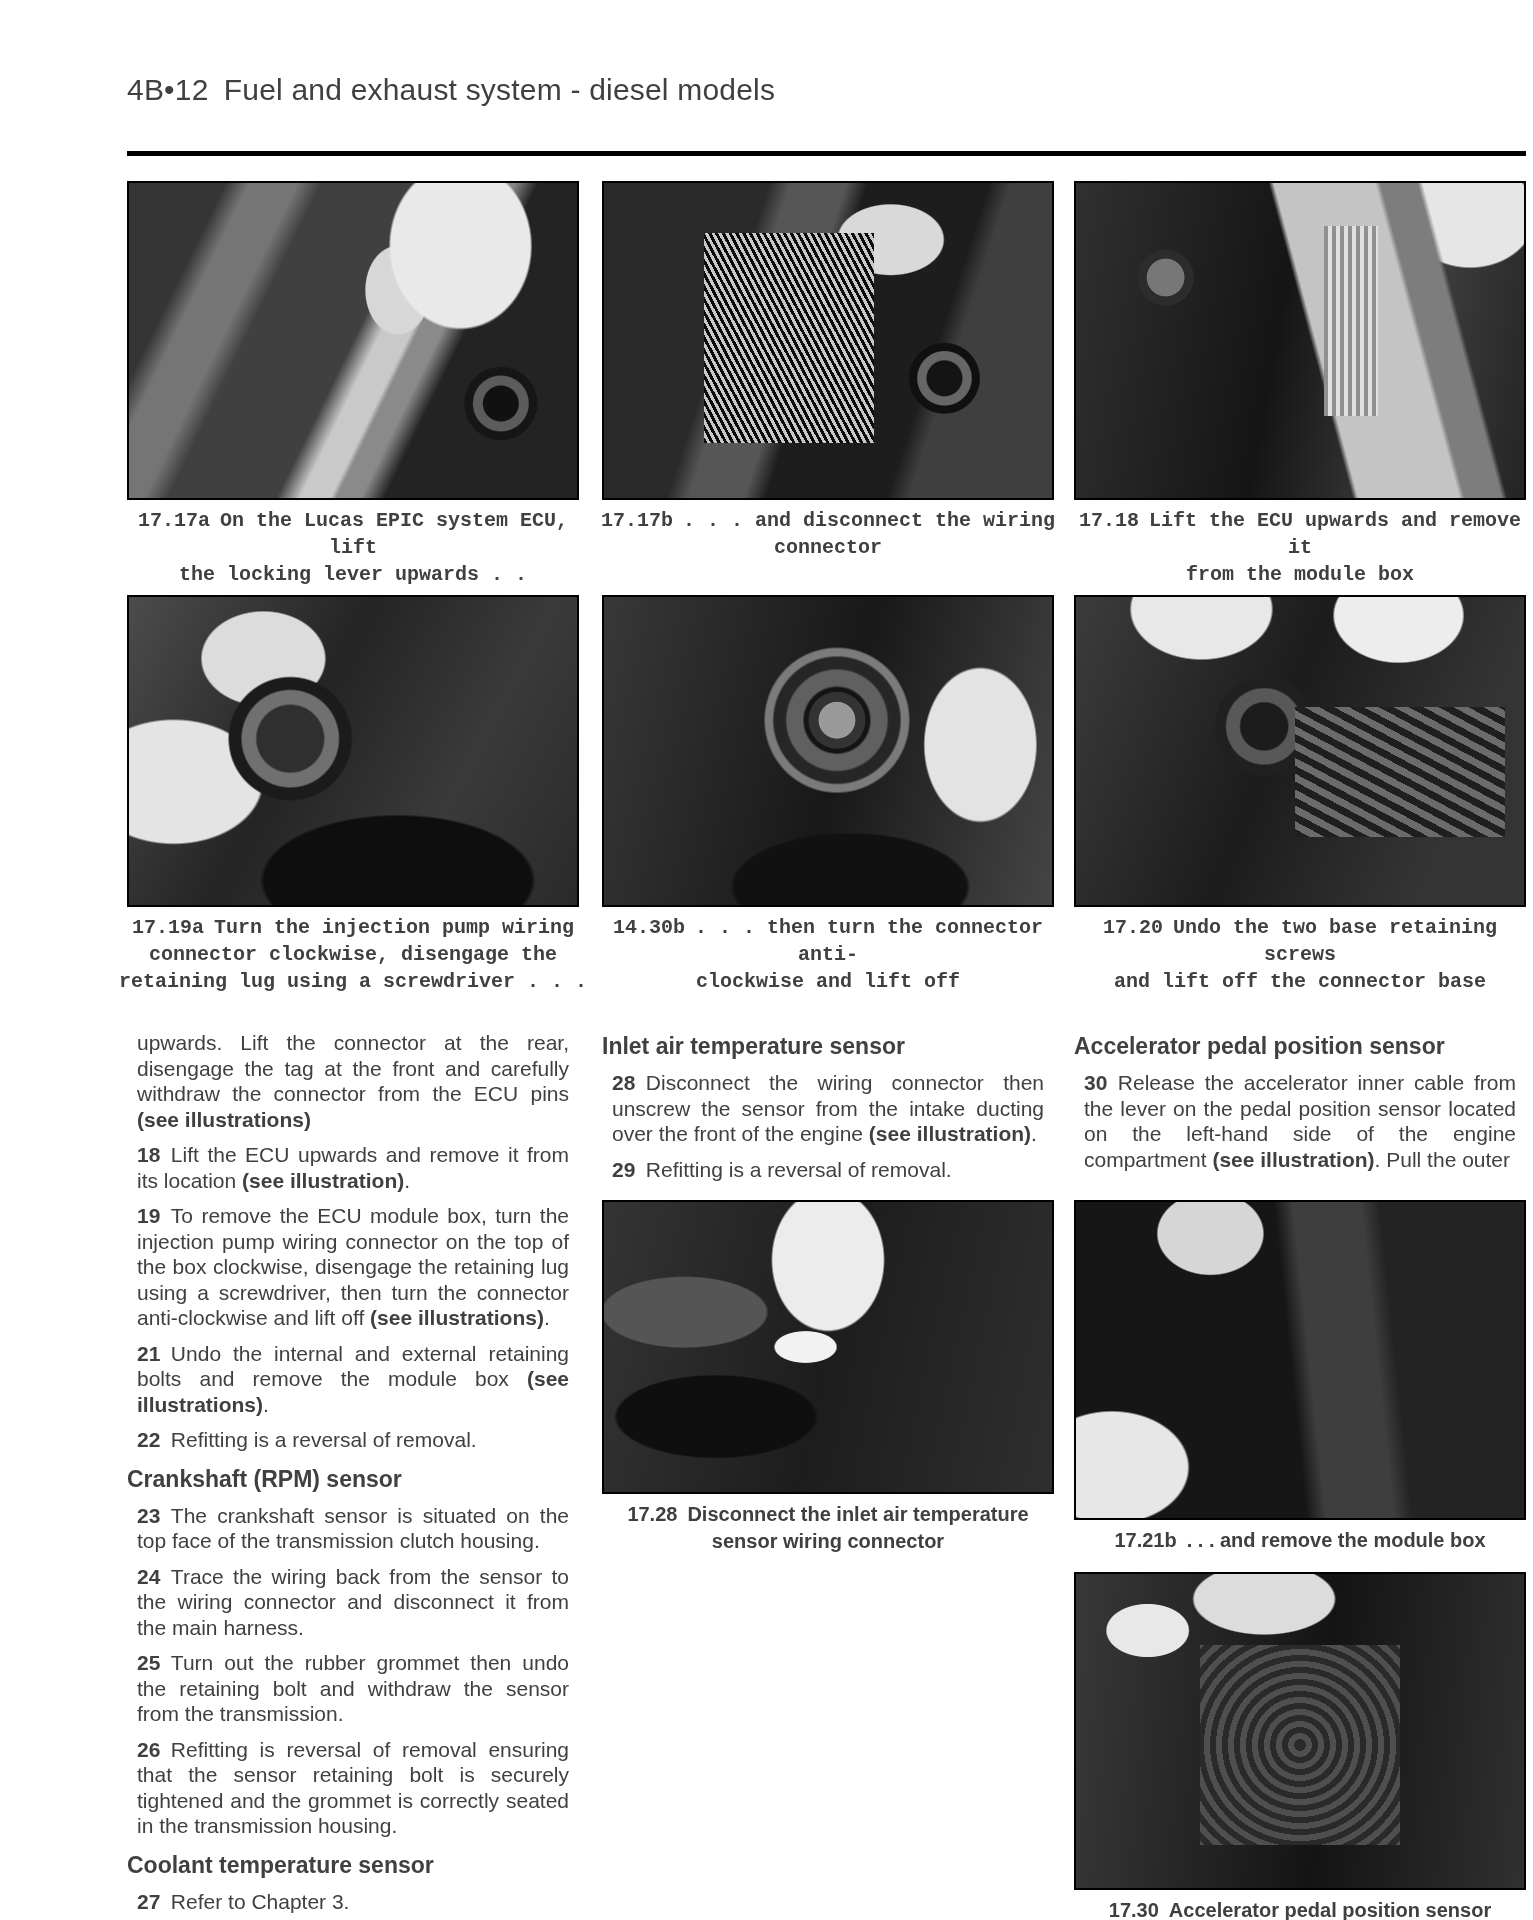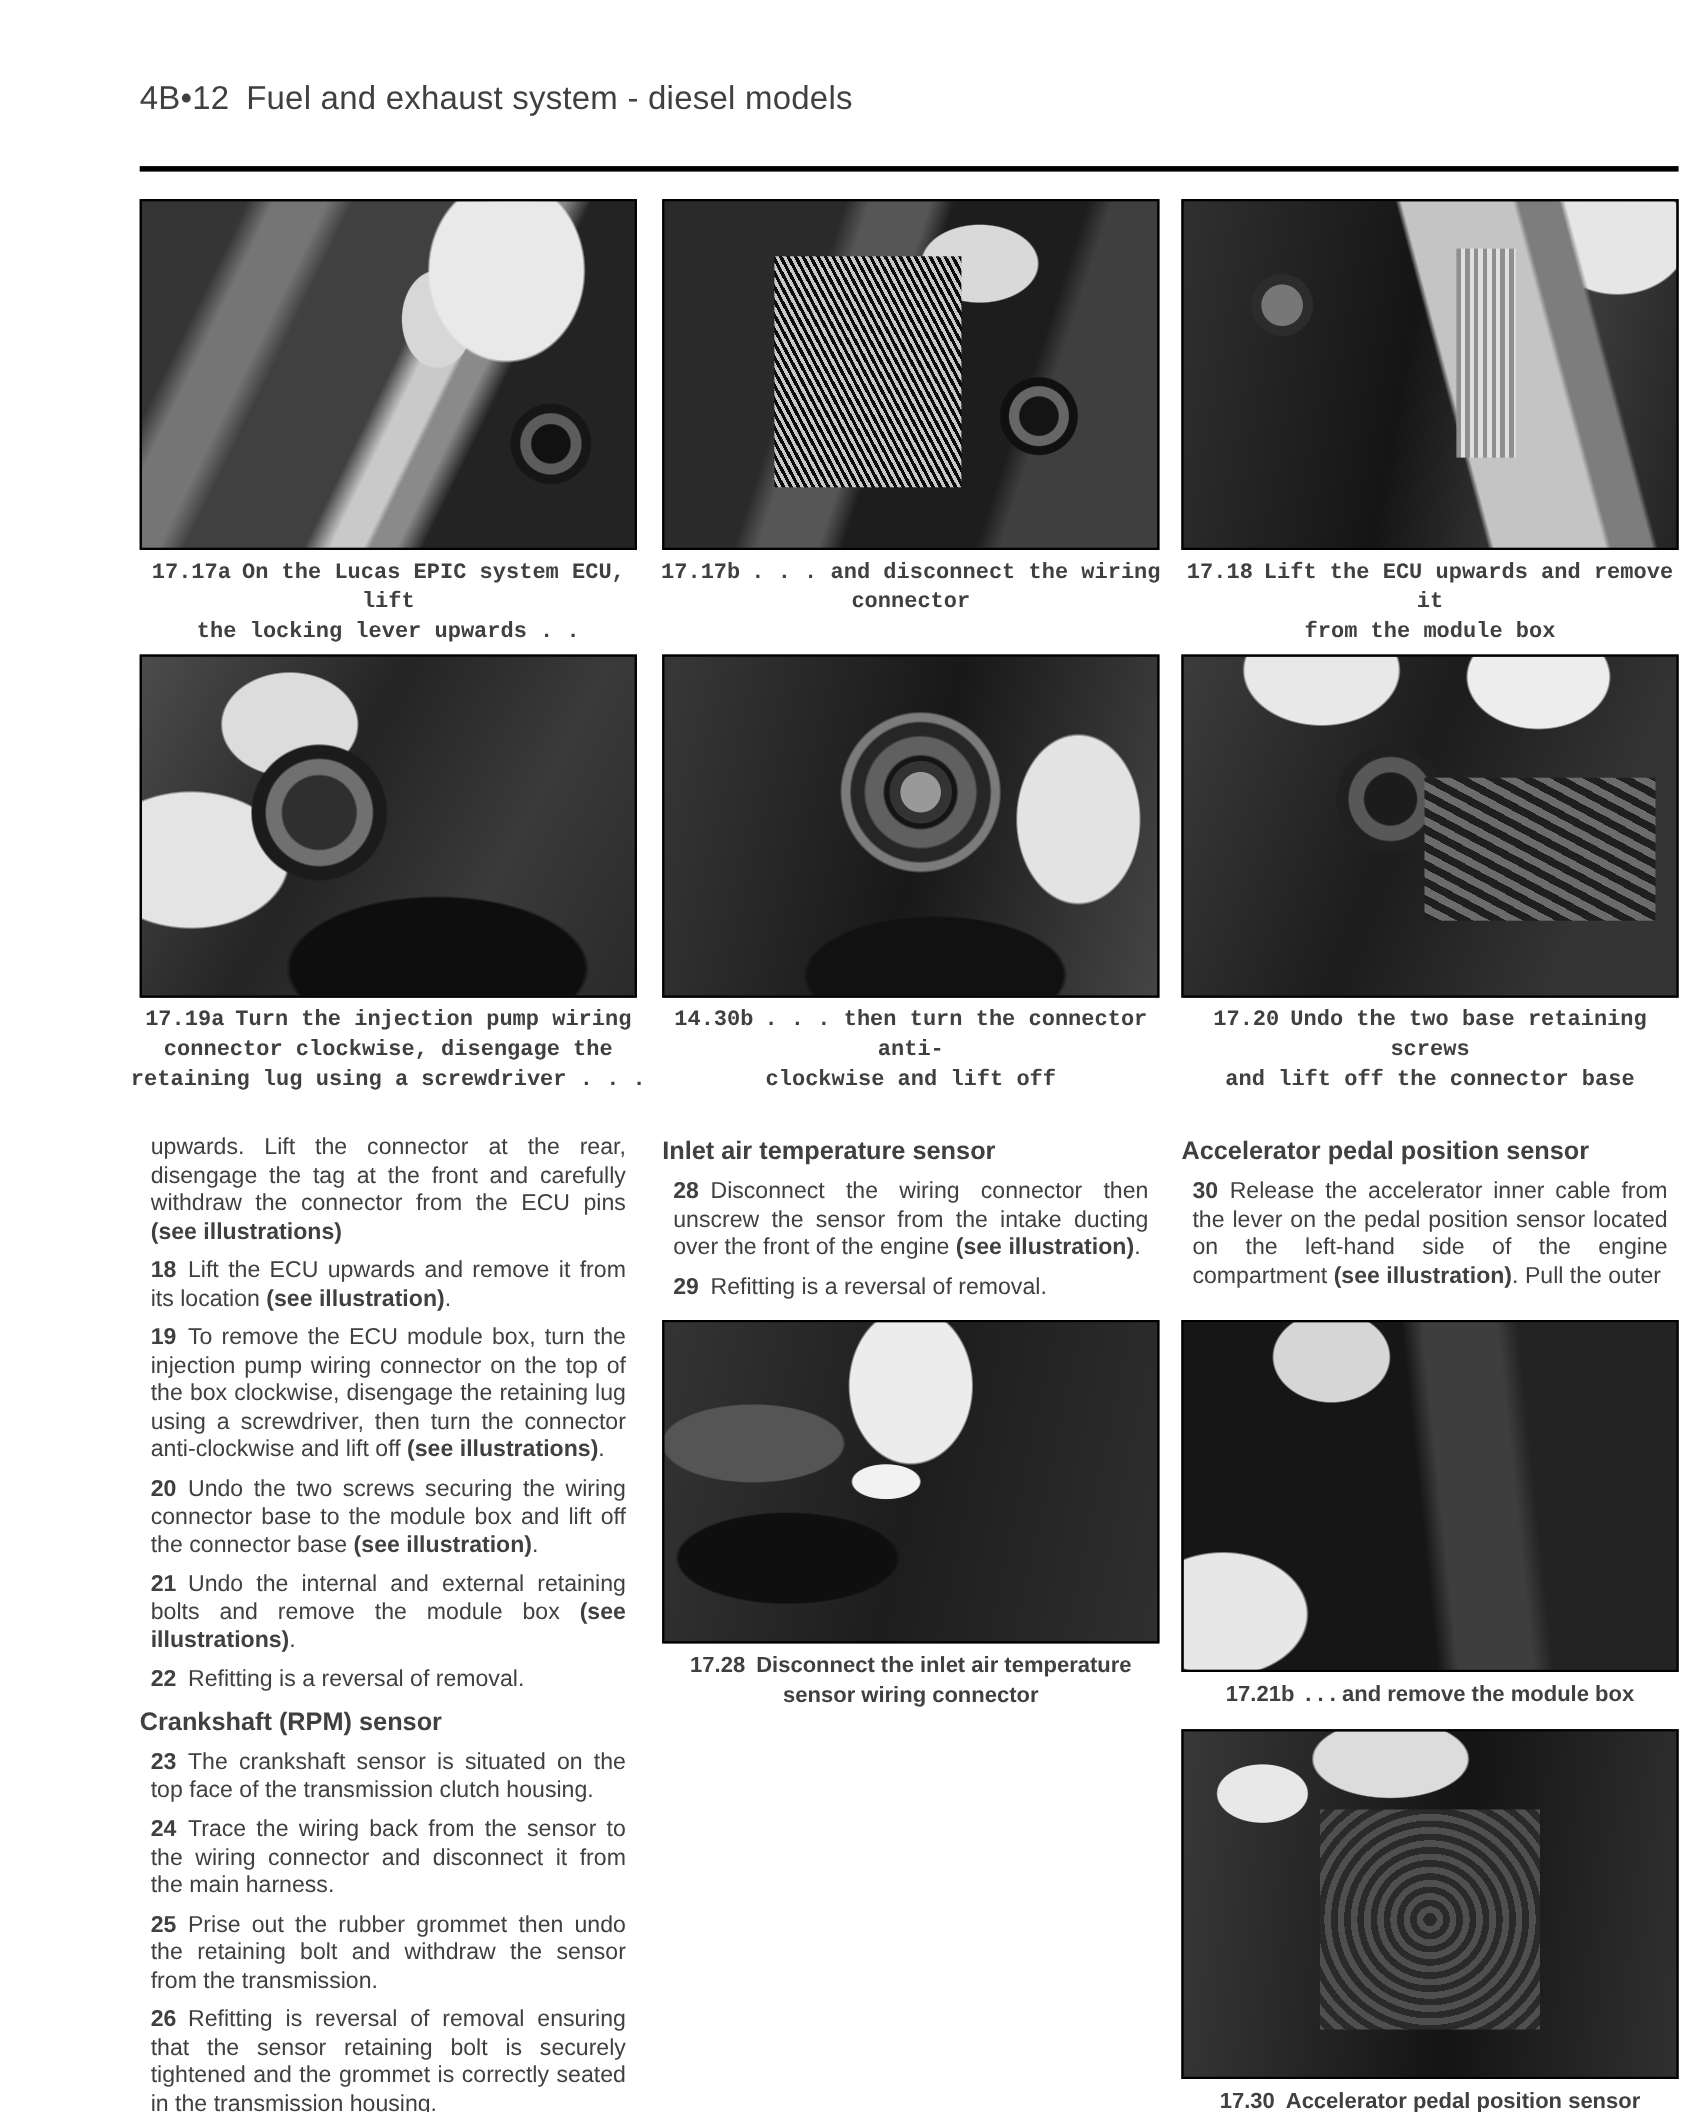--- a/index.html
+++ b/index.html
@@ -136,27 +136,26 @@
   <figure class="fig fg-f">
     <div class="photo ph-f h312"></div>
     <figcaption class="cap">17.20 Undo the two base retaining screws
 and lift off the connector base</figcaption>
   </figure>
 
   <div class="col cl-1">
     <p class="para"><span>upwards. Lift the connector at the rear, disengage the tag at the front and carefully withdraw the connector from the ECU pins </span><span class="b">(see illustrations)</span></p>
     <p class="para"><span class="b">18</span><span> Lift the ECU upwards and remove it from its location </span><span class="b">(see illustration)</span><span>.</span></p>
     <p class="para"><span class="b">19</span><span> To remove the ECU module box, turn the injection pump wiring connector on the top of the box clockwise, disengage the retaining lug using a screwdriver, then turn the connector anti-clockwise and lift off </span><span class="b">(see illustrations)</span><span>.</span></p>
-    <p class="para"><span class="b">20</span><span> Undo the two screws securing the wiring connector base to the module box and lift off the connector base </span><span class="b">(see illustration)</span><span>.</span></p>
     <p class="para"><span class="b">21</span><span> Undo the internal and external retaining bolts and remove the module box </span><span class="b">(see illustrations)</span><span>.</span></p>
     <p class="para"><span class="b">22</span><span> Refitting is a reversal of removal.</span></p>
     <h3 class="shead">Crankshaft (RPM) sensor</h3>
     <p class="para"><span class="b">23</span><span> The crankshaft sensor is situated on the top face of the transmission clutch housing.</span></p>
     <p class="para"><span class="b">24</span><span> Trace the wiring back from the sensor to the wiring connector and disconnect it from the main harness.</span></p>
-    <p class="para"><span class="b">25</span><span> Prise out the rubber grommet then undo the retaining bolt and withdraw the sensor from the transmission.</span></p>
+    <p class="para"><span class="b">25</span><span> Turn out the rubber grommet then undo the retaining bolt and withdraw the sensor from the transmission.</span></p>
     <p class="para"><span class="b">26</span><span> Refitting is reversal of removal ensuring that the sensor retaining bolt is securely tightened and the grommet is correctly seated in the transmission housing.</span></p>
     <h3 class="shead">Coolant temperature sensor</h3>
     <p class="para"><span class="b">27</span><span> Refer to Chapter 3.</span></p>
   </div>
 
   <div class="col cl-2">
     <h3 class="shead">Inlet air temperature sensor</h3>
     <p class="para"><span class="b">28</span><span> Disconnect the wiring connector then unscrew the sensor from the intake ducting over the front of the engine </span><span class="b">(see illustration)</span><span>.</span></p>
     <p class="para"><span class="b">29</span><span> Refitting is a reversal of removal.</span></p>
     <figure class="fig-flow mt18">

